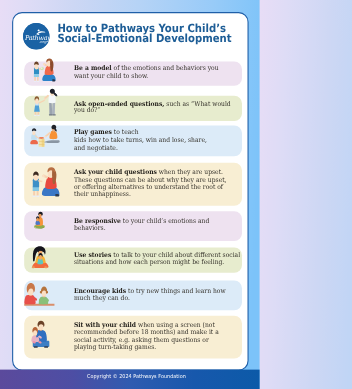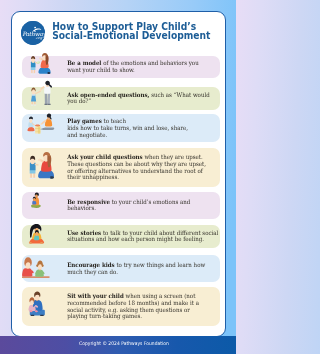--- a/index.html
+++ b/index.html
@@ -37,21 +37,21 @@
   <g fill="#ffffff">
     <path d="M13.7 6.1c.5-.5 1.2-.4 1.4.2.2.5-.1 1-.7 1.1-.6.1-1.1-.3-1.1-.7 0-.2.1-.4.4-.6z"></path>
     <path d="M15.2 7.7c1.4-.3 3.4-.2 4.7.3.7.3.6.7-.1.7-1.1 0-2.5-.1-3.5.1-1.1.2-2.2.7-2.9 1.3-.3.3-.6.1-.5-.3.2-.9 1.1-1.8 2.3-2.1z"></path>
     <path d="M12.9 9.2c.9.1 1.6.6 2 1.3.2.4-.1.6-.5.4-.6-.3-1.2-.5-1.9-.5-.3 0-.4-.3-.2-.6.1-.4.3-.6.6-.6z"></path>
   </g>
   <text x="1.7" y="15.1" font-family="DejaVu Serif,serif" font-style="italic" font-size="5.9" fill="#ffffff" letter-spacing="-0.25">Pathways</text>
   <text x="14.6" y="18.2" font-family="DejaVu Serif,serif" font-style="italic" font-size="3.4" fill="#ffffff">.org</text>
 </svg>
       </div>
     <div class="title">
-      <div>How to Support Play Child’s</div>
+      <div>How to Pathways Your Child’s</div>
       <div>Social-Emotional Development</div>
     </div>
   </div>
   <div class="rows" id="rows">
       <div class="row" style="background: rgb(238, 226, 240); top: 43.5px; height: 22.6px;">
         <div class="ill">
           <svg viewBox="0 0 34 24" style="left:0px;top:-2.2px;width:34px;height:24px">  
             <g>    
               <path d="M9.2 16.6h1.4v4.1H9.2z" fill="#f6cfae"></path>    
               <path d="M11.7 16.6h1.4v4.1h-1.4z" fill="#f6cfae"></path>    

